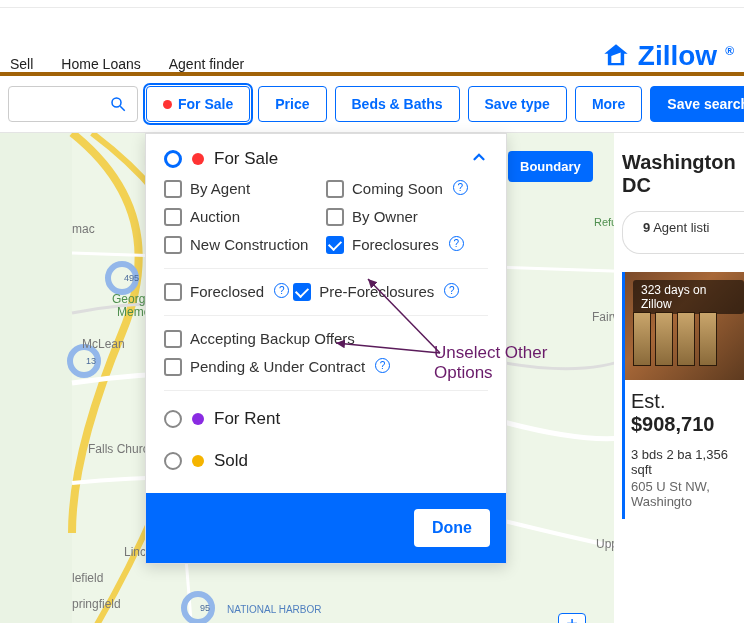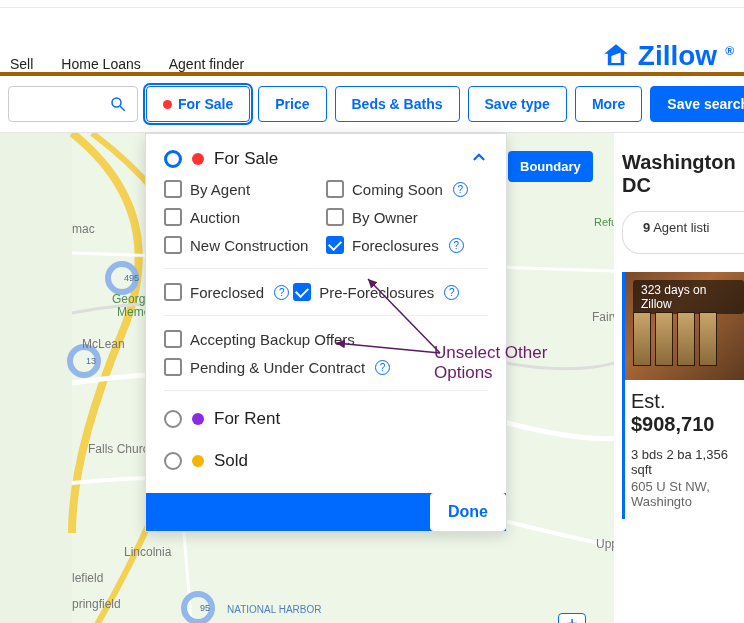--- a/index.html
+++ b/index.html
@@ -25,27 +25,27 @@
 .dd-section { padding: 14px 18px 4px; }
 .dd-head { display: flex; align-items: center; gap: 10px; cursor: pointer; }
 .radio { width: 18px; height: 18px; border-radius: 50%; border: 3px solid #006aff; background: #fff; flex-shrink: 0; }
 .radio.unchecked { border: 2px solid #888; }
 .headdot { width: 12px; height: 12px; border-radius: 50%; flex-shrink: 0; }
 .dd-title { font-size: 17px; color: #222; }
 .chevron { margin-left: auto; color: #006aff; }
 .chevron svg { width: 18px; height: 18px; }
 .options { padding: 10px 0 0 0; }
 .opt-grid { display: grid; grid-template-columns: 1fr 1fr; gap: 10px 0; }
-.opt { display: flex; align-items: center; gap: 8px; font-size: 15px; color: #333; }
+.opt { display: flex; align-items: flex-start; gap: 8px; font-size: 15px; color: #333; }
 .cb { width: 18px; height: 18px; border: 2px solid #888; border-radius: 3px; flex-shrink: 0; display: flex; align-items: center; justify-content: center; }
 .cb.checked { background: #006aff; border-color: #006aff; }
 .cb.checked::after { content: ""; width: 6px; height: 10px; border: solid #fff; border-width: 0 2px 2px 0; transform: rotate(45deg); margin-top: -2px; }
 .help { width: 15px; height: 15px; border: 1px solid #006aff; border-radius: 50%; color: #006aff; font-size: 10px; display: flex; align-items: center; justify-content: center; margin-left: 2px; }
 .divider { height: 1px; background: #eee; margin: 14px 0; }
-.dd-footer { background: #006aff; display: flex; justify-content: flex-end; }
+.dd-footer { background: #006aff; padding: 16px; display: flex; justify-content: flex-end; }
 .done { background: #fff; color: #006aff; font-weight: 700; padding: 10px 18px; border-radius: 4px; cursor: pointer; }
 .right { position: absolute; right: 0; top: 0; width: 130px; height: 500px; background: #fff; padding: 18px 0 0 8px; overflow: hidden; }
 .city { font-size: 20px; font-weight: 700; color: #222; margin-bottom: 14px; }
 .listing-count { font-size: 13px; color: #333; padding: 8px 0 18px; border: 1px solid #ddd; border-radius: 18px 0 0 18px; border-right: none; padding-left: 20px; margin-bottom: 18px; }
 .listing-count b { font-weight: 700; }
 .card { border-left: 3px solid #006aff; }
 .card-img { height: 108px; background: linear-gradient(135deg, #7a4a2a, #a86838 40%, #5d3a1f); position: relative; }
 .card-badge { position: absolute; top: 8px; left: 8px; background: rgba(0,0,0,.55); color: #fff; font-size: 12px; padding: 3px 8px; border-radius: 3px; }
 .windows { position: absolute; bottom: 14px; left: 8px; display: flex; gap: 4px; }
 .win { width: 18px; height: 54px; background: linear-gradient(#c9a56b, #8a6a3a); border: 1px solid #2c1a0a; }

